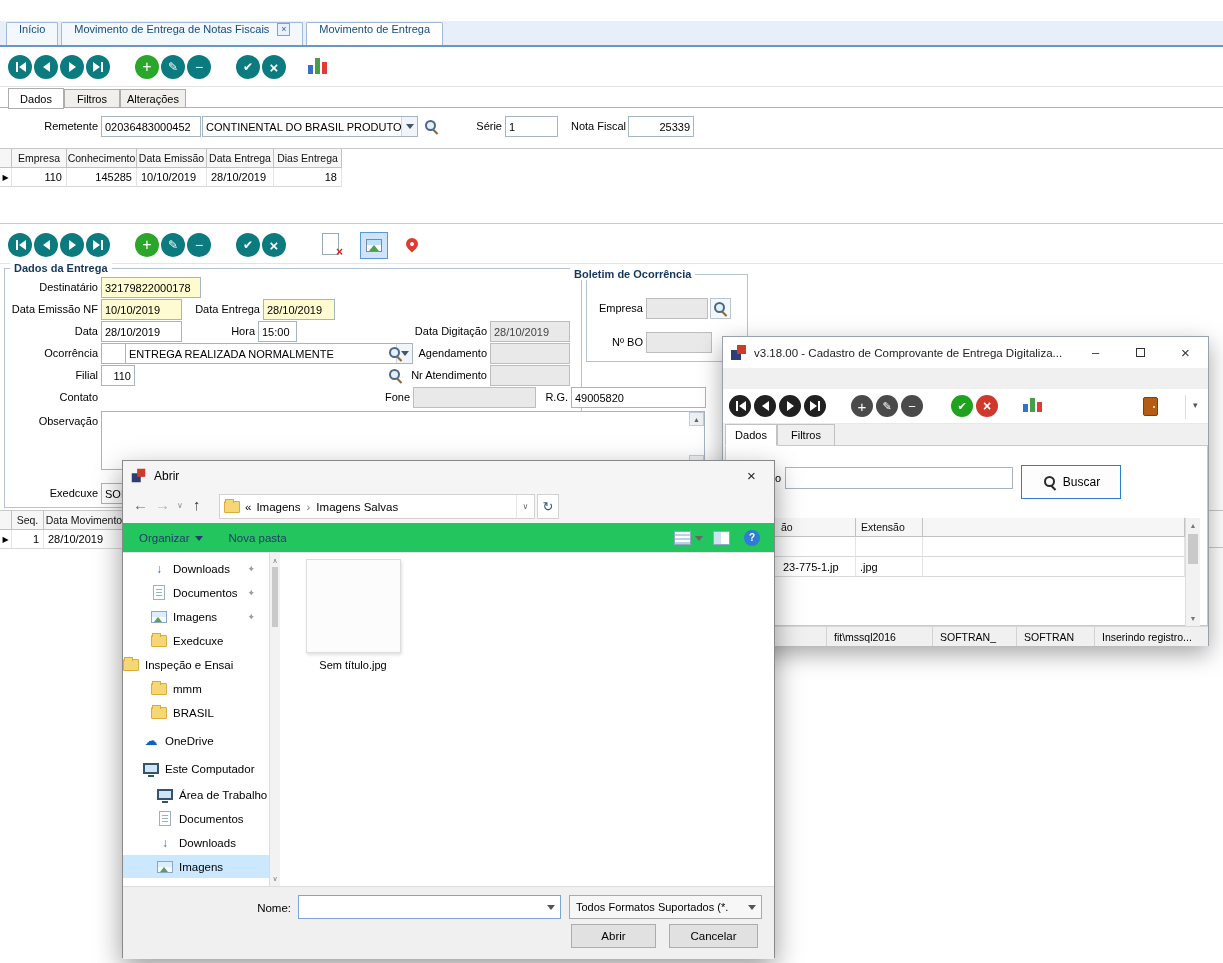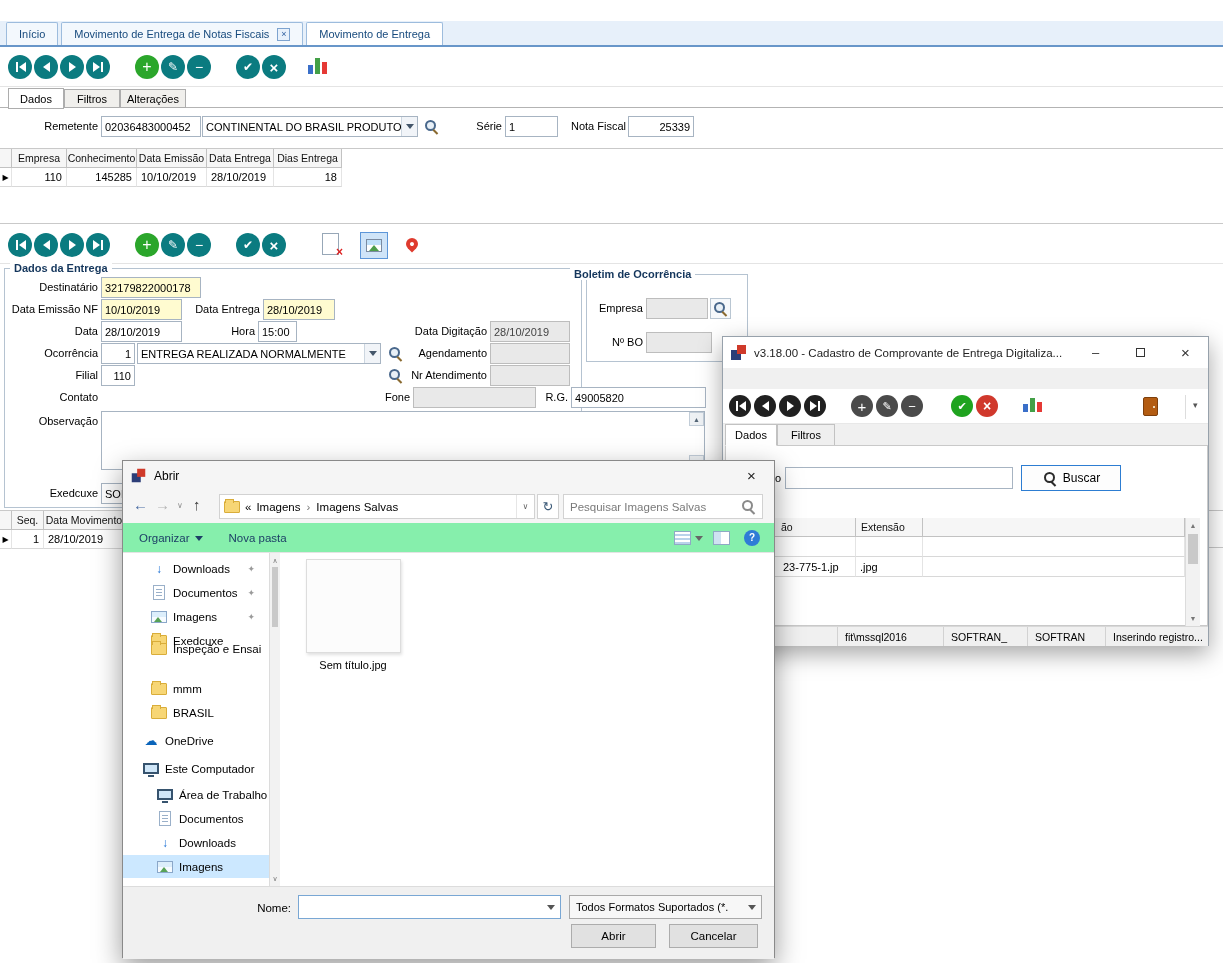--- a/index.html
+++ b/index.html
@@ -8,21 +8,21 @@
 .abs{position:absolute}
 
 .menubar{position:absolute;left:0;top:0;width:1223px;height:21px;background:#d2e4f5;border-bottom:1px solid #b9d0e8;display:flex;align-items:center;font-size:12px;color:#000}
 .mitem{padding:0 9px;white-space:nowrap;cursor:default}
 .logo{width:15px;height:15px;position:relative;flex:none}
 .logo::before{content:"";position:absolute;left:0;bottom:0;width:10px;height:10px;background:#2c3e78}
 .logo::after{content:"";position:absolute;right:0;top:0;width:9px;height:9px;background:#cf3a2a}
 .menubar .logo{margin:0 6px 0 3px}
 
 .tabstrip{position:absolute;left:0;top:21px;width:1223px;height:26px;background:#e7f0fa;border-bottom:2px solid #6896c9;display:flex;align-items:flex-end;padding-left:6px;gap:3px}
-.dtab{height:23px;background:#f3f8fd;border:1px solid #9dbcdd;border-bottom:none;border-radius:2px 2px 0 0;display:flex;align-items:center;padding:0 12px;color:#174a7d;font-size:11px;white-space:nowrap}
+.dtab{height:23px;background:#f3f8fd;border:1px solid #9dbcdd;border-bottom:none;border-radius:2px 2px 0 0;display:flex;align-items:flex-start;padding:0 12px;color:#174a7d;font-size:11px;white-space:nowrap}
 .dtab.active{background:#fff}
 .tabx{width:13px;height:13px;margin-left:8px;border:1px solid #7da3cf;background:#e8f1fb;color:#2f5f9f;font-size:9px;line-height:11px;text-align:center}
 
 .tbar{position:absolute;background:#fff;border-bottom:1px solid #e4e4e4}
 .cb{position:absolute;border-radius:50%;display:flex;align-items:center;justify-content:center;color:#fff;width:24px;height:24px}
 .cb.s22{width:22px;height:22px}
 .c-teal{background:#0b7b80}.c-green{background:#2ba62b}.c-black{background:#202020}.c-dgray{background:#4a4a4a}.c-red{background:#d0382c}.c-green2{background:#1fa31f}
 .tl{width:0;height:0;border-top:5px solid transparent;border-bottom:5px solid transparent;border-right:7px solid #fff}
 .tr{width:0;height:0;border-top:5px solid transparent;border-bottom:5px solid transparent;border-left:7px solid #fff}
 .vbar{width:2px;height:10px;background:#fff;margin:0 1px}
@@ -100,21 +100,21 @@
 .fd-title .logo{margin-right:8px;transform:scale(.9)}
 .fd-nav{position:absolute;left:0;top:29px;width:100%;height:33px;background:#f5f5f5}
 .navgl{position:absolute;font-size:15px}
 .addr{position:absolute;left:96px;top:4px;width:316px;height:25px;background:#fff;border:1px solid #d2d2d2;display:flex;align-items:center;font-size:11.5px}
 .addr .folder{margin:0 5px 0 4px}
 .addr-dd{width:18px;align-self:stretch;display:flex;align-items:center;justify-content:center;color:#666;font-size:8px;border-left:1px solid #e6e6e6;margin-left:auto}
 .rfbtn{position:absolute;left:414px;top:4px;width:22px;height:25px;background:#fff;border:1px solid #d2d2d2;display:flex;align-items:center;justify-content:center;color:#3c5a78;font-size:13px}
 .srch{position:absolute;left:440px;top:4px;width:200px;height:25px;background:#fff;border:1px solid #d2d2d2;display:flex;align-items:center}
 .srch input{flex:1;border:none;outline:none;font:11.5px "Liberation Sans",sans-serif;padding:0 6px;color:#222;background:transparent;min-width:0}
 .srch input::placeholder{color:#7a7a7a}
-.fd-cmd{position:absolute;left:0;top:62px;width:100%;height:30px;background:#86efac;border-bottom:1px solid #e4e4e4;display:flex;align-items:center;font-size:11.5px;color:#1d3f66}
+.fd-cmd{position:absolute;left:0;top:62px;width:100%;height:30px;background:#22c55e;border-bottom:1px solid #e4e4e4;display:flex;align-items:center;font-size:11.5px;color:#1d3f66}
 .folder{width:16px;height:12px;background:#f7d675;border:1px solid #d9ad3a;border-radius:1px;position:relative;flex:none;display:inline-block}
 .folder::before{content:"";position:absolute;left:0;top:-3px;width:7px;height:3px;background:#f7d675;border:1px solid #d9ad3a;border-bottom:none}
 .sbitem{position:absolute;left:0;width:146px;height:23px;display:flex;align-items:center;gap:6px;font-size:11.5px;white-space:nowrap;overflow:hidden}
 .sbitem.sel{background:#cce8ff}
 .sbitem .pin-ic{margin-left:auto;margin-right:14px;color:#9a9a9a;font-size:9px}
 .ic-dl{color:#1a6fd4;font-weight:bold;font-size:12px;width:16px;text-align:center;flex:none}
 .ic-cloud{color:#0a64ba;font-size:13px;width:16px;text-align:center;flex:none}
 .ic-doc{width:12px;height:15px;background:#fff;border:1px solid #9ab0c9;position:relative;flex:none;margin:0 2px}
 .ic-doc::before{content:"";position:absolute;left:2px;top:3px;right:2px;height:1px;background:#9ab0c9;box-shadow:0 3px 0 #9ab0c9,0 6px 0 #9ab0c9}
 .ic-img{width:16px;height:12px;border:1px solid #8aa7c9;background:linear-gradient(#dceefb 0 50%,#f6fbff 50%);position:relative;overflow:hidden;flex:none}
@@ -304,21 +304,21 @@
 
   <div class="l lr" style="left:8px;top:325px;width:90px">Data</div>
   <input class="in" style="left: 101px; top: 321px; width: 81px;" readonly="" value="28/10/2019">
   <div class="l lr" style="left:210px;top:325px;width:45px">Hora</div>
   <input class="in" style="left: 258px; top: 321px; width: 39px;" readonly="" value="15:00">
   <div class="l lr" style="left:407px;top:325px;width:80px">Data Digitação</div>
   <input class="in dis" style="left: 490px; top: 321px; width: 80px;" readonly="" value="28/10/2019">
 
   <div class="l lr" style="left:8px;top:347px;width:90px">Ocorrência</div>
   <input class="in ra" style="left: 101px; top: 343px; width: 34px;" readonly="" value="1">
-  <div class="combo" style="left:137px;top:343px;width:244px">
+  <div class="combo" style="left:125px;top:343px;width:288px">
     <span class="ct">ENTREGA REALIZADA NORMALMENTE</span>
     <span class="ca">
         <i class="tri"></i>
       </span>
   </div>
   <span class="mag" style="position:absolute;left:388px;top:346px"></span>
   <div class="l lr" style="left:407px;top:347px;width:80px">Agendamento</div>
   <input class="in dis" style="left: 490px; top: 343px; width: 80px;" readonly="" value="">
 
   <div class="l lr" style="left:8px;top:369px;width:90px">Filial</div>
@@ -431,21 +431,21 @@
     </div>
     <div class="dw-tab active" style="left:2px;top:87px;width:52px">
         <span>Dados</span>
       </div>
     <div class="dw-tab" style="left:54px;top:87px;width:58px">
         <span>Filtros</span>
       </div>
     <div class="dw-content"></div>
     <span class="l" style="left:52px;top:135px">o</span>
     <input class="in" style="left: 62px; top: 130px; width: 228px; height: 22px;" value="">
-    <div class="btn-buscar" style="left:298px;top:128px;width:100px;height:26px">
+    <div class="btn-buscar" style="left:298px;top:128px;width:100px;height:34px">
       <i class="find-ic"></i>
       <span>Buscar</span>
     </div>
     <div class="hc" style="left:20px;top:181px;width:113px;justify-content:flex-start;padding-left:38px">
         <span>ão</span>
       </div>
     <div class="hc" style="left:133px;top:181px;width:67px;justify-content:flex-start;padding-left:5px">
         <span>Extensão</span>
       </div>
     <div class="hc" style="left:200px;top:181px;width:262px"></div>
@@ -466,21 +466,21 @@
       <div class="th" style="top:16px;height:30px"></div>
       <div class="ar" style="bottom:0">
           <span>▼</span>
         </div>
     </div>
     <div class="dw-status">
       <div class="stc fill"></div>
       <div class="stc" style="width:106px">fit\mssql2016</div>
       <div class="stc" style="width:84px">SOFTRAN_</div>
       <div class="stc" style="width:78px">SOFTRAN</div>
-      <div class="stc" style="width:103px">Inserindo registro...</div>
+      <div class="stc" style="width:114px">Inserindo registro...</div>
     </div>
   </div>
 
   <div class="fdlg">
     <div class="fd-title">
       <div class="logo"></div>
       <span>Abrir</span>
     </div>
     <div class="wbtn" style="right:0;top:0;height:29px;font-size:15px;color:#222">
         <span>×</span>
@@ -494,24 +494,20 @@
         <i class="folder"></i>
         <span style="margin-right:5px">«</span>
         <span>Imagens</span>
         <span style="margin:0 6px;color:#777">›</span>
         <span>Imagens Salvas</span>
         <span class="addr-dd">∨</span>
       </div>
       <div class="rfbtn">
           <span>↻</span>
         </div>
-      <div class="srch">
-        <input placeholder="Pesquisar Imagens Salvas" style="">
-        <span class="mag gray" style="margin-right:6px;flex:none"></span>
-      </div>
     </div>
     <div class="fd-cmd">
       <span style="margin-left:16px">Organizar</span>
       <i class="tri" style="border-top-color:#1d3f66;margin:6px 0 0 5px"></i>
       <span style="margin-left:26px">Nova pasta</span>
       <span style="margin-left:auto"></span>
       <i class="view-ic"></i>
       <i class="tri" style="border-top-color:#666;margin:6px 10px 0 4px"></i>
       <i class="pane-ic" style="margin-right:14px"></i>
       <span class="help-ic" style="margin-right:14px">?</span>
@@ -529,21 +525,21 @@
     </div>
     <div class="sbitem" style="top:144px;padding-left:28px">
       <i class="ic-img"></i>
       <span>Imagens</span>
       <span class="pin-ic">✦</span>
     </div>
     <div class="sbitem" style="top:168px;padding-left:28px">
       <i class="folder"></i>
       <span>Exedcuxe</span>
     </div>
-    <div class="sbitem" style="top:176px;padding-left:28px">
+    <div class="sbitem" style="top:192px;">
       <i class="folder"></i>
       <span>Inspeção e Ensai</span>
     </div>
     <div class="sbitem" style="top:216px;padding-left:28px">
       <i class="folder"></i>
       <span>mmm</span>
     </div>
     <div class="sbitem" style="top:240px;padding-left:28px">
       <i class="folder"></i>
       <span>BRASIL</span>

